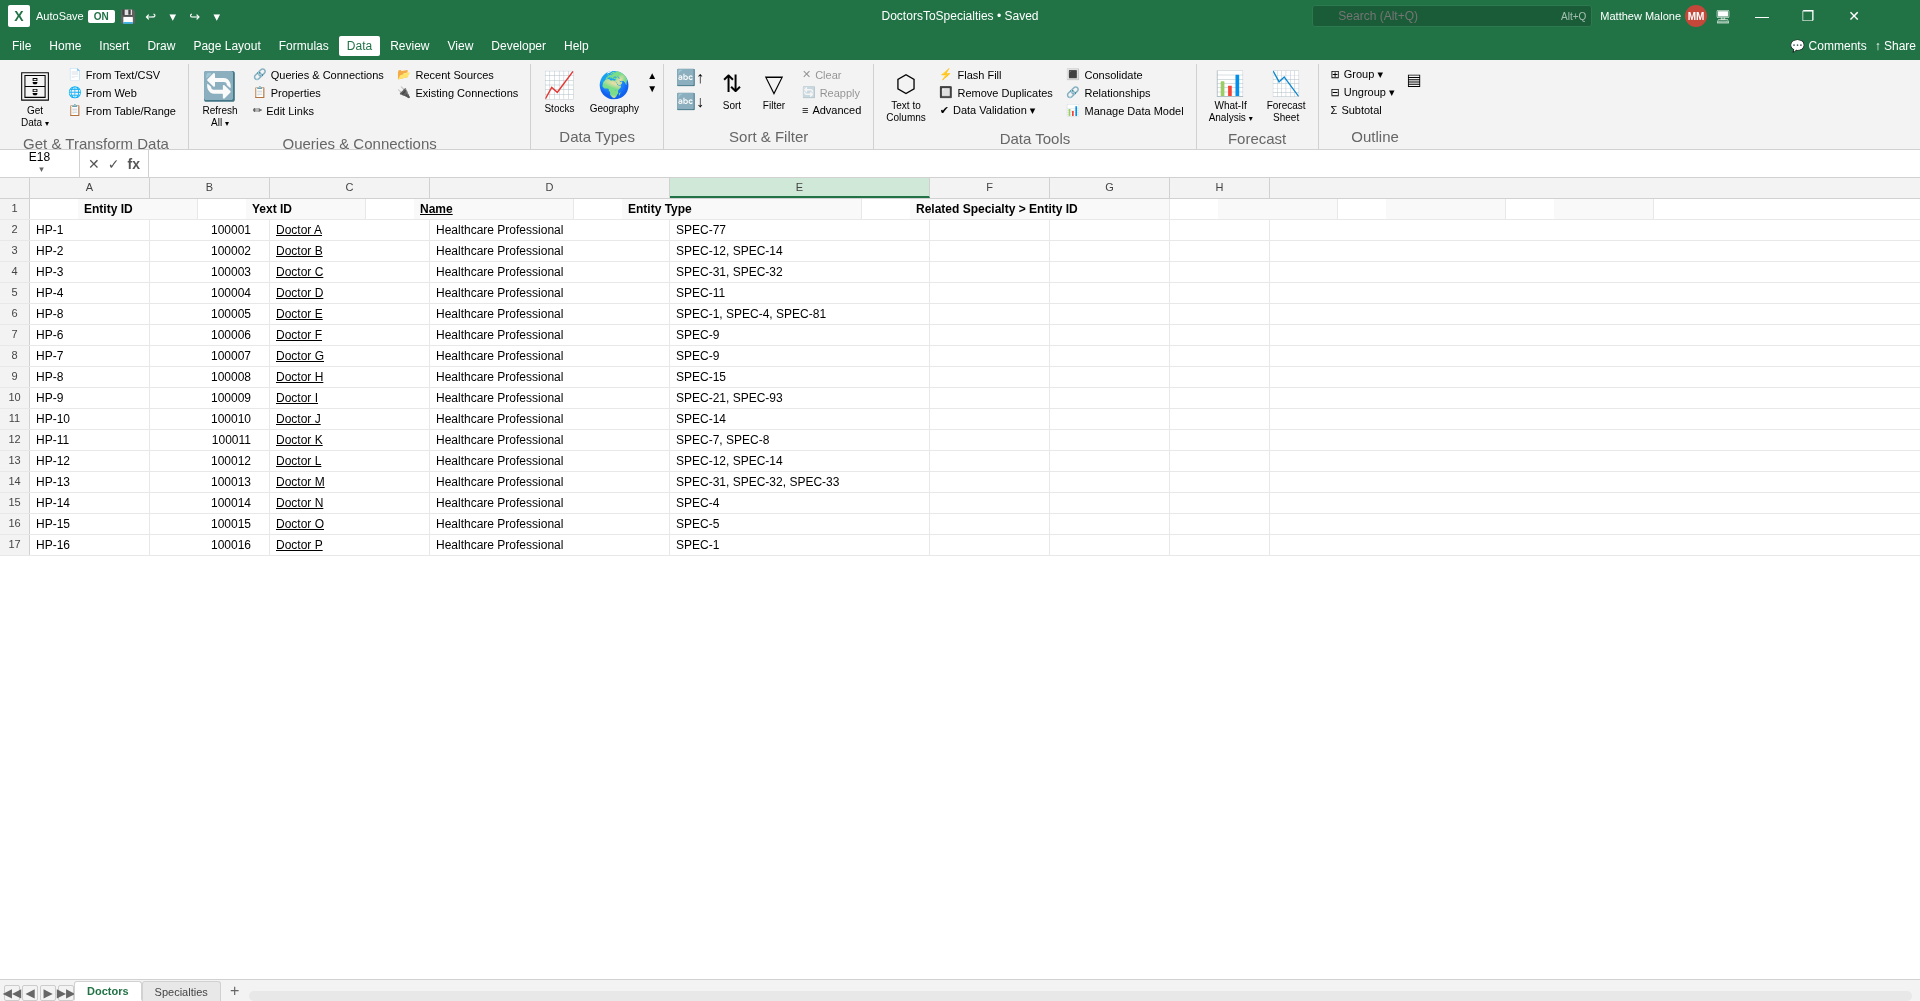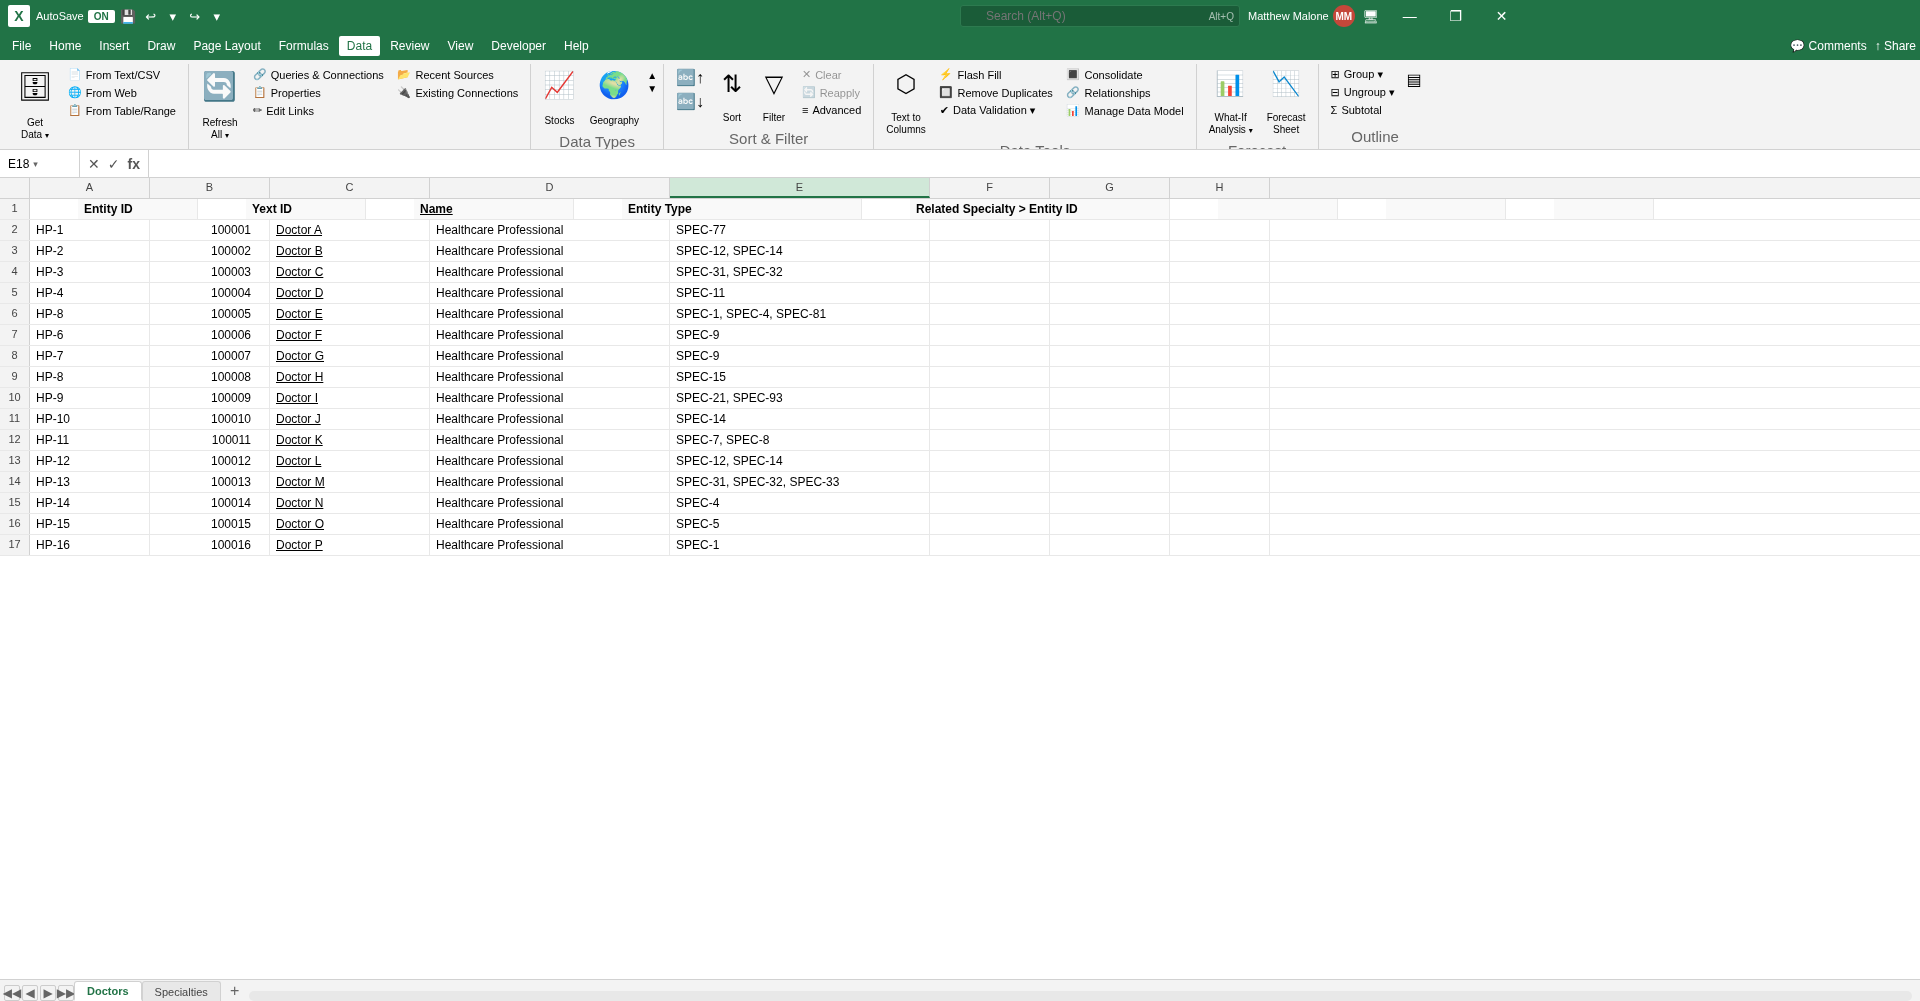--- a/index.html
+++ b/index.html
@@ -9,21 +9,21 @@
     .title-bar {
       height: 32px;
       background: #217346;
       display: flex;
       align-items: center;
       padding: 0 8px;
       color: white;
     }
     .title-bar-left { display: flex; align-items: center; gap: 6px; flex: 1; }
     .title-bar-center { flex: 1; display: flex; justify-content: center; }
-    .title-bar-right { flex: 1; display: flex; justify-content: flex-start; align-items: center; gap: 8px; }
+    .title-bar-right { flex: 1; display: flex; justify-content: center; align-items: center; gap: 8px; }
     .autosave-toggle { display: flex; align-items: center; gap: 4px; font-size: 11px; }
     .toggle-on { background: #fff; color: #217346; border-radius: 2px; padding: 1px 6px; font-size: 10px; font-weight: bold; }
     .title-bar-icon { width: 16px; height: 16px; display: flex; align-items: center; justify-content: center; color: white; font-size: 13px; cursor: pointer; }
     .search-box { background: #1a5c38; border: 1px solid #2d7a4f; border-radius: 3px; padding: 3px 30px 3px 25px; color: white; font-size: 12px; width: 280px; position: relative; }
     .search-wrapper { position: relative; display: flex; align-items: center; }
     .search-icon-inline { position: absolute; left: 6px; color: rgba(255,255,255,0.7); font-size: 11px; }
     .search-shortcut { position: absolute; right: 6px; color: rgba(255,255,255,0.6); font-size: 10px; }
     .window-controls { display: flex; gap: 0; }
     .win-btn { width: 46px; height: 32px; display: flex; align-items: center; justify-content: center; cursor: pointer; color: white; font-size: 14px; }
     .user-info { display: flex; align-items: center; gap: 4px; font-size: 11px; color: white; }
@@ -82,21 +82,21 @@
       display: flex;
       flex-direction: column;
       align-items: center;
       justify-content: center;
       padding: 4px 6px;
       cursor: pointer;
       border-radius: 3px;
       min-width: 40px;
       gap: 2px;
     }
-    .ribbon-btn .label { font-size: 10px; text-align: center; line-height: 1.2; max-width: 60px; margin-top: 12px; }
+    .ribbon-btn .label { font-size: 10px; text-align: center; line-height: 1.2; max-width: 60px; }
     .ribbon-btn-small {
       display: flex;
       align-items: center;
       gap: 4px;
       padding: 2px 6px;
       cursor: pointer;
       border-radius: 3px;
       font-size: 11px;
     }
     .ribbon-col { display: flex; flex-direction: column; gap: 1px; }
@@ -111,20 +111,21 @@
       gap: 0;
     }
     .cell-ref-box {
       width: 80px;
       border-right: 1px solid #d1d1d1;
       padding: 0 8px;
       font-size: 12px;
       height: 100%;
       display: flex;
       align-items: center;
+      flex-direction: column;
     }
     .formula-bar-controls {
       display: flex;
       align-items: center;
       gap: 4px;
       padding: 0 6px;
       border-right: 1px solid #d1d1d1;
       height: 100%;
     }
     .formula-bar-icon { cursor: pointer; color: #555; font-size: 14px; padding: 2px; }
@@ -274,20 +275,23 @@
     <div class="autosave-toggle">
       <span>AutoSave</span>
       <span class="toggle-on">ON</span>
     </div>
 
     <div class="title-bar-icon">💾</div>
     <div class="title-bar-icon">↩</div>
     <div class="title-bar-icon">▾</div>
     <div class="title-bar-icon">↪</div>
     <div class="title-bar-icon">▾</div>
+  </div>
+  <div class="title-bar-center">
+    <span style="color:white;font-size:12px;">DoctorsToSpecialties • Saved</span>
   </div>
   <div class="title-bar-right">
     <div class="search-wrapper">
       <span class="search-icon-inline">🔍</span>
       <input class="search-box" type="text" placeholder="Search (Alt+Q)" style="">
       <span class="search-shortcut">Alt+Q</span>
     </div>
     <div class="user-info">
       <span>Matthew Malone</span>
       <div class="avatar">MM</div>

